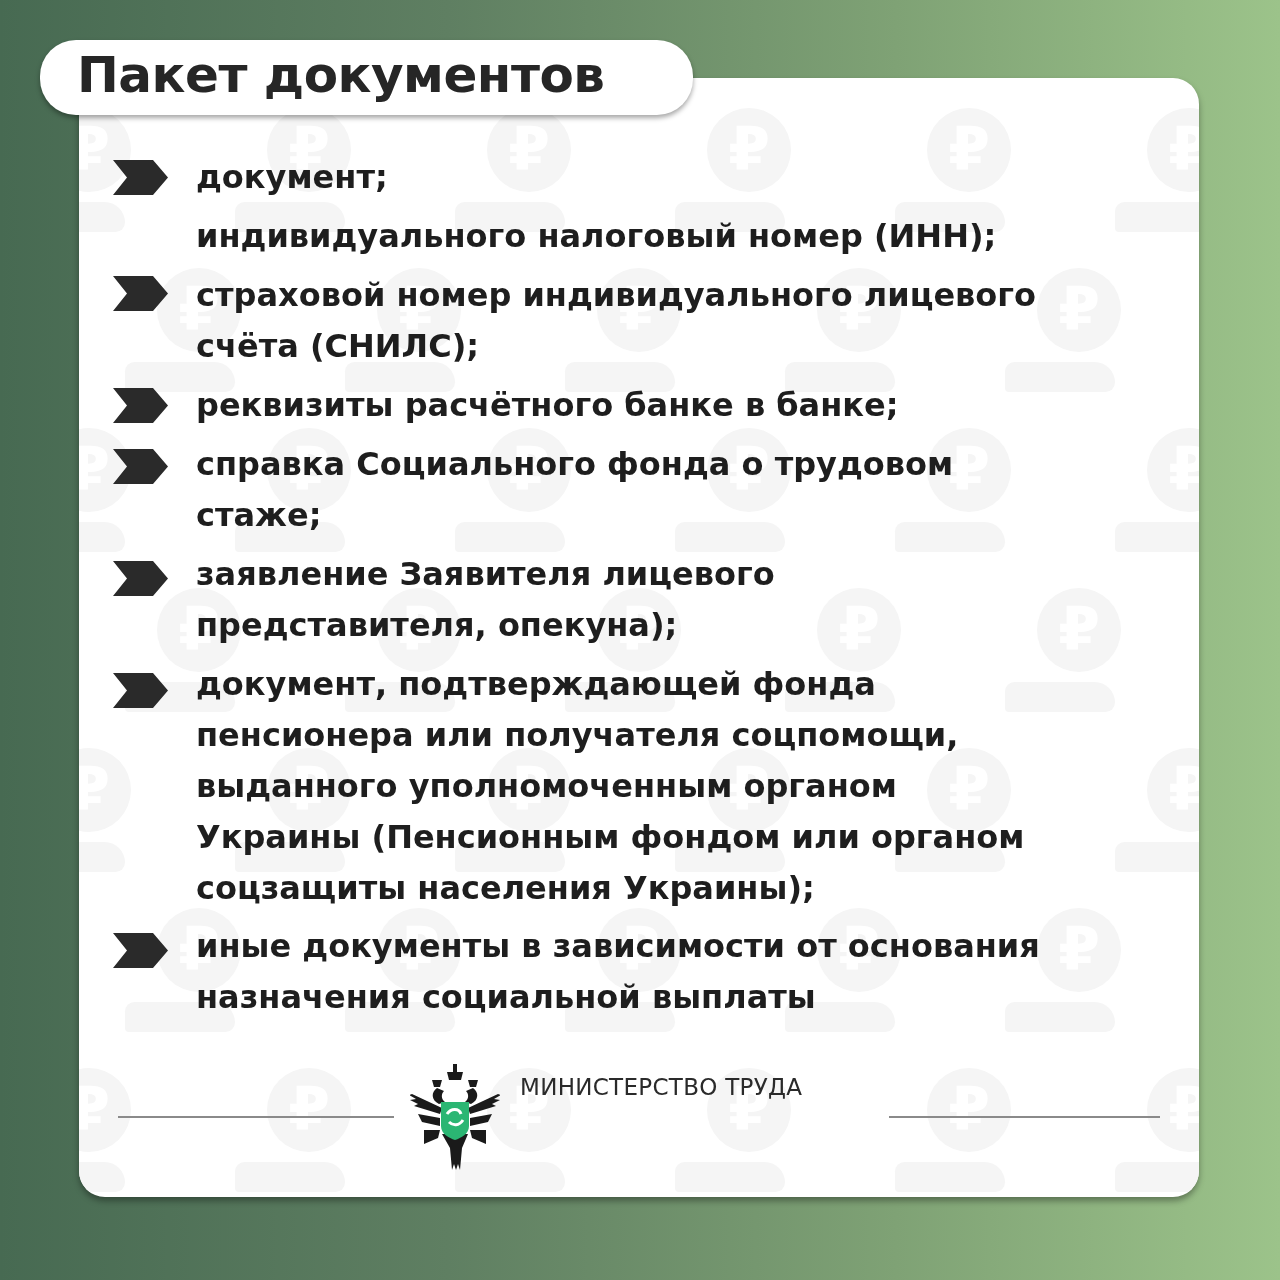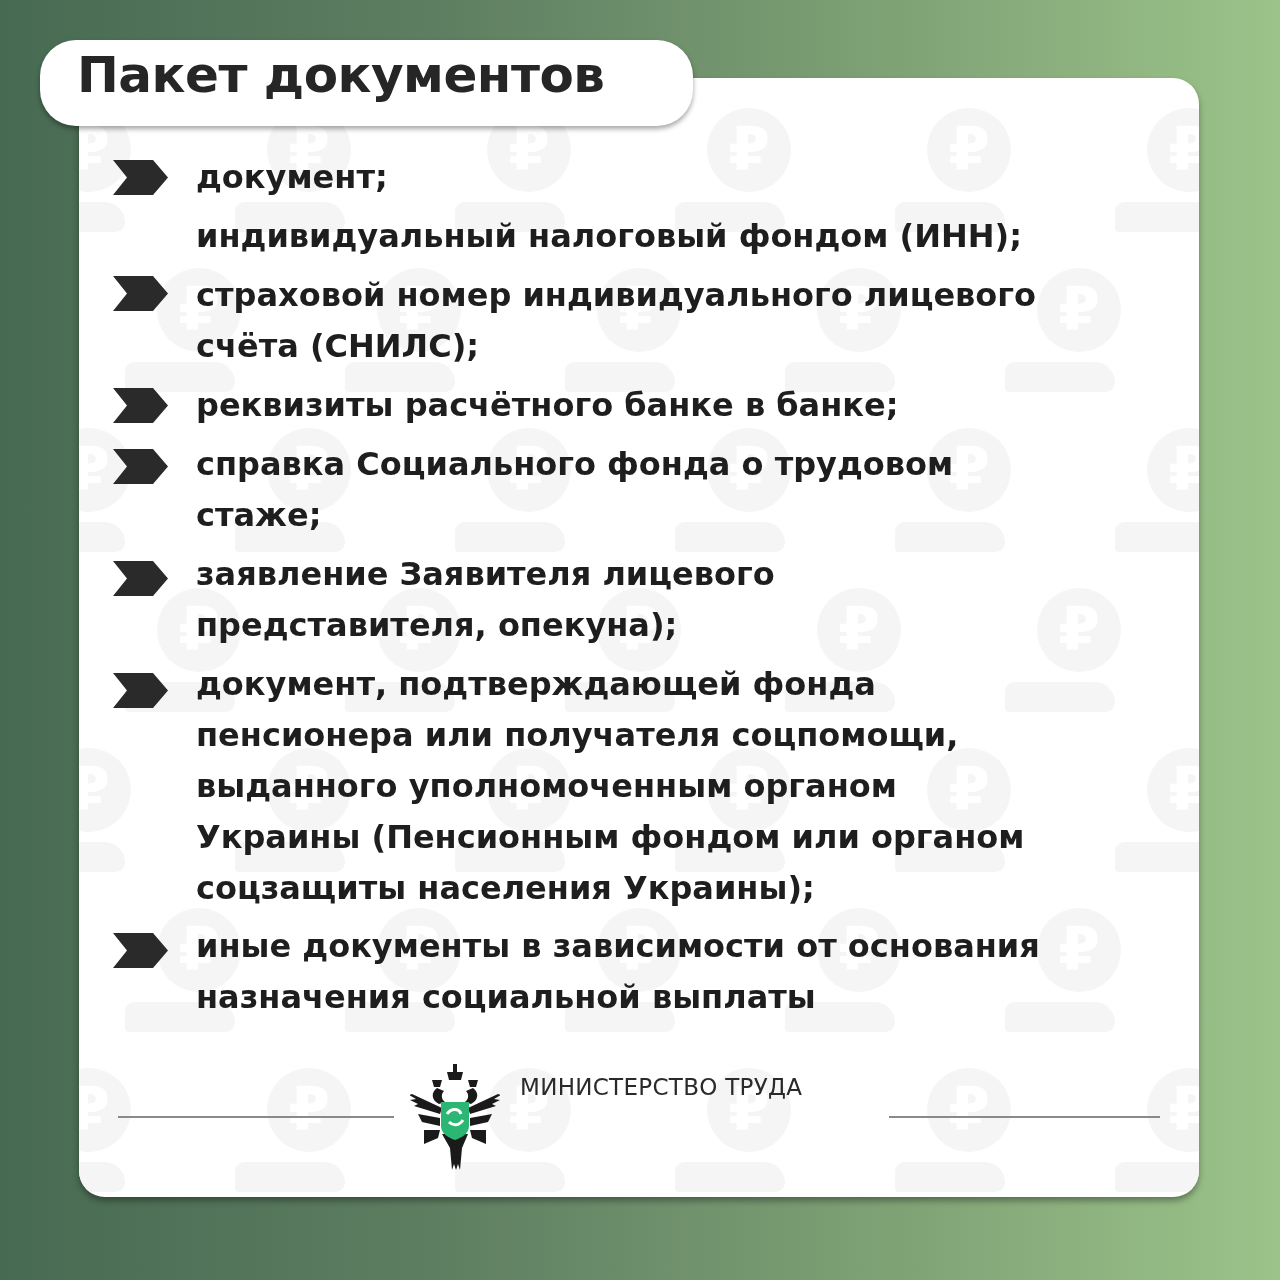--- a/index.html
+++ b/index.html
@@ -23,21 +23,21 @@
   }
   .watermark .coin span {
     position:absolute; left:0; top:6px; width:84px; text-align:center;
     font-size:60px; font-weight:bold; color:#ffffff; line-height:70px;
   }
   .watermark .hand {
     position:absolute; left:-24px; top:94px; width:110px; height:30px;
     background:#f5f5f5; border-radius:14px 30px 14px 6px;
   }
   .title-pill {
-    position:absolute; left:40px; top:40px; width:653px; height:86px;
+    position:absolute; left:40px; top:40px; width:653px; height:75px;
     background:#ffffff; border-radius:36px;
     box-shadow: 0 3px 5px rgba(0,0,0,0.35);
     z-index:5;
   }
   .title-pill .title {
     position:absolute; left:37px; top:2px; font-size:50px; font-weight:bold;
     color:#262626; line-height:66px; letter-spacing:-0.5px;
   }
   .list {
     position:absolute; left:0; top:0; width:100%; z-index:3;
@@ -311,21 +311,21 @@
 </div>
 
 <div class="list">
   <div class="item" style="top:152px;">
     <svg class="bullet" style="top:8px;" viewBox="0 0 55 35">
         <polygon points="0,0 40,0 55,17.5 40,35 0,35 14,17.5" fill="#2a2a2a"></polygon>
       </svg>
     <div class="item-text">документ;</div>
   </div>
   <div class="item" style="top:211px;">
-    <div class="item-text">индивидуальный налоговый фондом (ИНН);</div>
+    <div class="item-text">индивидуального налоговый номер (ИНН);</div>
   </div>
   <div class="item" style="top:270px;">
     <svg class="bullet" style="top:6px;" viewBox="0 0 55 35">
         <polygon points="0,0 40,0 55,17.5 40,35 0,35 14,17.5" fill="#2a2a2a"></polygon>
       </svg>
     <div class="item-text">страховой номер индивидуального лицевого
 счёта (СНИЛС);</div>
   </div>
   <div class="item" style="top:380px;">
     <svg class="bullet" style="top:8px;" viewBox="0 0 55 35">

